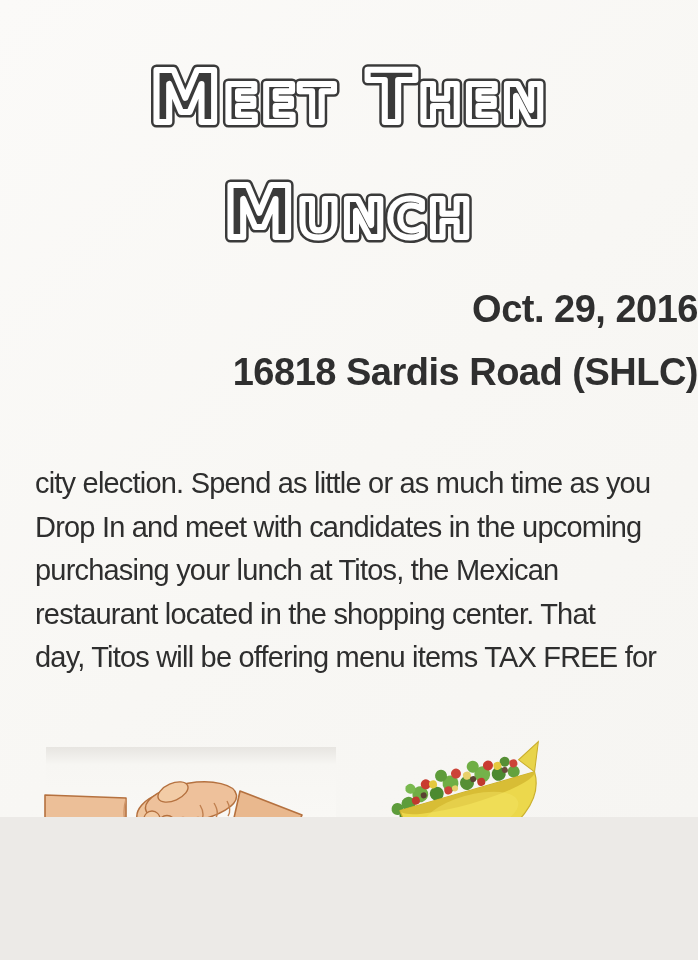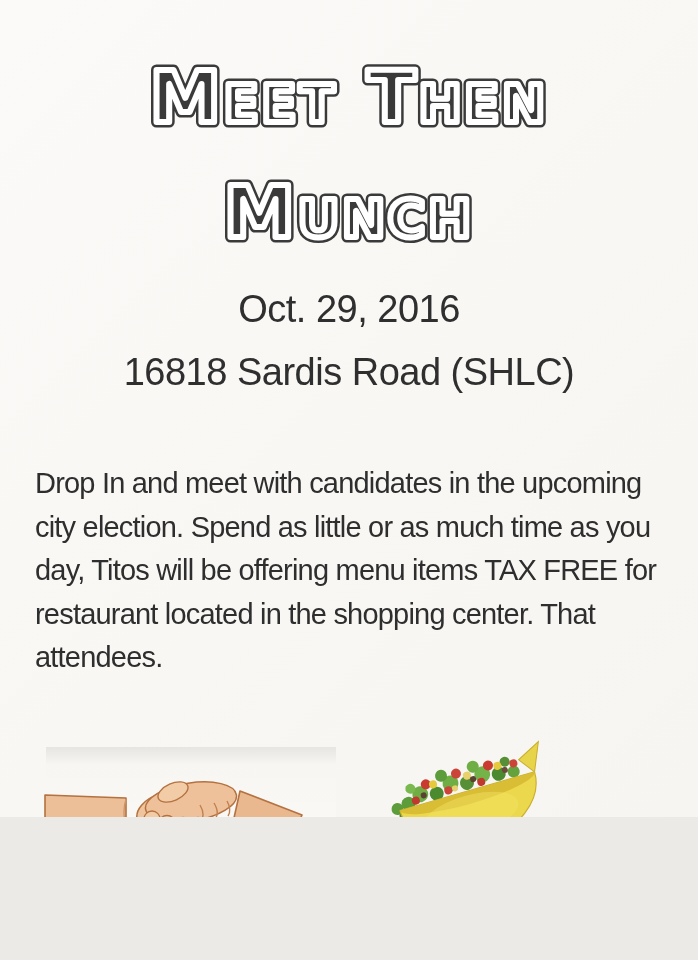--- a/index.html
+++ b/index.html
@@ -23,22 +23,22 @@
     letter-spacing:3px;
   }
   .t-back{fill:#3a3a3a;stroke:#3a3a3a;stroke-width:11px;stroke-linejoin:round;stroke-linecap:round;}
   .t-front{fill:#3a3a3a;stroke:#ffffff;stroke-width:6px;stroke-linejoin:round;}
   .cap{font-size:71px;}
   .sm{font-size:51px;}
 
   
   .event-block{
     position:absolute;left:0;top:278px;width:698px;
-    text-align:center;color:#2f2f2f;
-    font-size:38px;letter-spacing:-0.5px;line-height:63px;
+    text-align:right;color:#2f2f2f;
+    font-size:38px;letter-spacing:-0.5px;line-height:63px;font-weight:bold;
   }
 
   
   .body-block{
     position:absolute;left:35px;top:462px;width:650px;
     color:#2e2e2e;font-size:29px;letter-spacing:-0.8px;
   }
   .body-line{white-space:pre;line-height:43.5px;}
 
   
@@ -64,25 +64,25 @@
     <text class="t-back" x="349" y="237" text-anchor="middle"><tspan class="cap">M</tspan><tspan class="sm">UNCH</tspan></text>
     <text class="t-front" x="349" y="237" text-anchor="middle"><tspan class="cap">M</tspan><tspan class="sm">UNCH</tspan></text>
   </svg>
 
   <div class="event-block">
     <div>Oct. 29, 2016</div>
     <div>16818 Sardis Road (SHLC)</div>
   </div>
 
   <div class="body-block">
+    <div class="body-line">city election. Spend as little or as much time as you</div>
     <div class="body-line">Drop In and meet with candidates in the upcoming</div>
-    <div class="body-line">city election. Spend as little or as much time as you</div>
+    <div class="body-line">purchasing your lunch at Titos, the Mexican</div>
+    <div class="body-line">restaurant located in the shopping center. That</div>
     <div class="body-line">day, Titos will be offering menu items TAX FREE for</div>
-    <div class="body-line">restaurant located in the shopping center. That</div>
-    <div class="body-line">attendees.</div>
   </div>
 
   <div class="hs-bg"></div>
   <svg class="handshake-svg" viewBox="0 0 300 105">
 
     <polygon points="5,40 86,43 86,71 5,82" fill="#ecbf98" stroke="#b5713f" stroke-width="1.6" stroke-linejoin="round"></polygon>
     <polygon points="5,70 86,63 86,71 5,82" fill="#e09a6c"></polygon>
 
     <polygon points="200,36 262,60 247,95 192,72" fill="#e9b88e" stroke="#b5713f" stroke-width="1.6" stroke-linejoin="round"></polygon>
     <polygon points="192,64 254,79 247,95 192,72" fill="#dd9166"></polygon>

